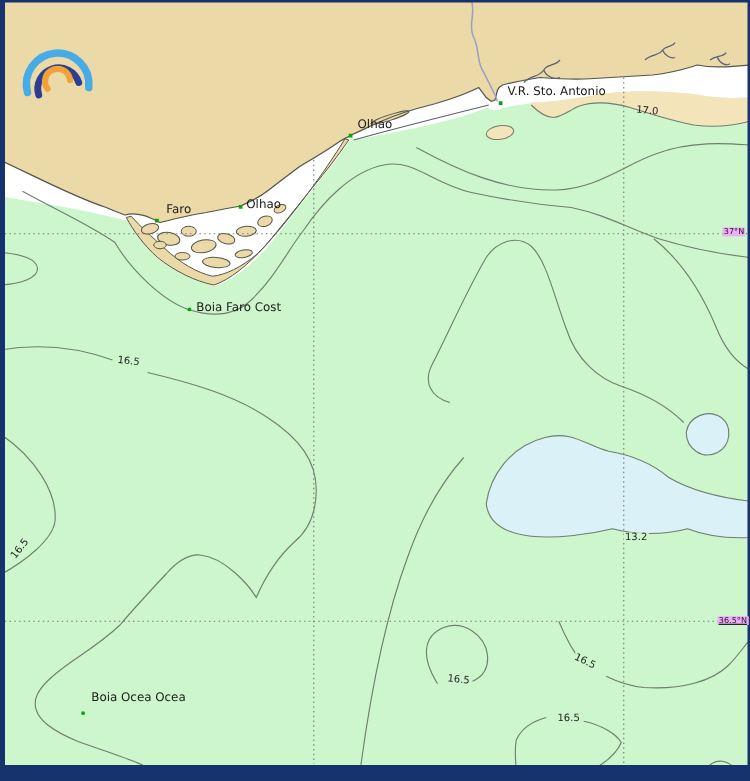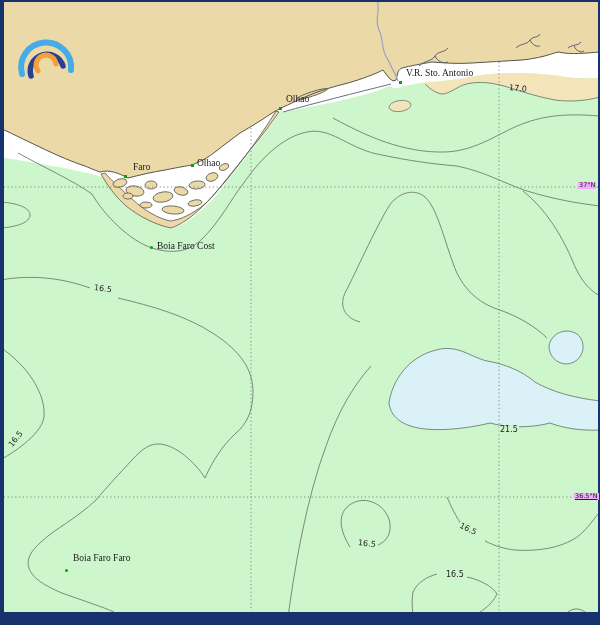--- a/index.html
+++ b/index.html
@@ -1,20 +1,20 @@
 <!DOCTYPE html>
 <html><head>
 <meta charset="utf-8">
 <style>
   html,body{margin:0;padding:0;background:#fff;}
   #stage{position:relative;width:600px;height:625px;overflow:hidden;background:#cdf6cc;
          font-family:"DejaVu Sans",sans-serif;}
   #stage svg{position:absolute;left:0;top:0;}
   .lbl{position:absolute;white-space:nowrap;color:#1a1a1a;line-height:1;z-index:5;}
-  .place-label{font-size:9.5px;font-family:Liberation Serif, serif;}
+  .place-label{font-size:9.5px;}
   .contour-label{font-size:8px;color:#222;background:#cdf6cc;padding:0 1px;}
   .lat-label{font-size:6.5px;color:#222;background:#f0abfc;padding:0 1px;}
   .marker{position:absolute;width:3px;height:3px;background:#0da10d;z-index:4;}
   .marker.round{border-radius:50%;}
   .rot{transform-origin:left center;}
 </style>
 </head>
 <body>
 
 <div id="stage">
@@ -113,26 +113,26 @@
   <div class="marker" style="left:279px;top:107px;"></div>
   <div class="marker" style="left:399px;top:81px;"></div>
   <div class="marker round" style="left:150px;top:246px;"></div>
   <div class="marker round" style="left:65px;top:569px;"></div>
 
   <div class="lbl place-label" style="left:133px;top:163px;">Faro</div>
   <div class="lbl place-label" style="left:197px;top:159px;">Olhao</div>
   <div class="lbl place-label" style="left:286px;top:95px;">Olhao</div>
   <div class="lbl place-label" style="left:406px;top:69px;">V.R. Sto. Antonio</div>
   <div class="lbl place-label" style="left:157px;top:242px;">Boia Faro Cost</div>
-  <div class="lbl place-label" style="left:73px;top:554px;">Boia Faro Faro</div>
+  <div class="lbl place-label" style="left:73px;top:554px;">Boia Ocea Ocea</div>
 
   <div class="lbl contour-label rot" style="left:93px;top:284px;transform:rotate(7deg);">16.5</div>
   <div class="lbl contour-label rot" style="left:508px;top:84px;transform:rotate(5deg);background:transparent;">17.0</div>
   <div class="lbl contour-label rot" style="left:10px;top:443px;transform:rotate(-52deg);">16.5</div>
-  <div class="lbl contour-label" style="left:499px;top:426px;">21.5</div>
+  <div class="lbl contour-label" style="left:499px;top:426px;">13.2</div>
   <div class="lbl contour-label rot" style="left:357px;top:539px;transform:rotate(6deg);">16.5</div>
   <div class="lbl contour-label rot" style="left:459px;top:521px;transform:rotate(26deg);">16.5</div>
   <div class="lbl contour-label" style="left:445px;top:571px;">16.5</div>
 
   <div class="lbl lat-label" style="left:578px;top:182px;">37°N</div>
   <div class="lbl lat-label" style="left:574px;top:493px;text-decoration:underline;">36.5°N</div>
 
 </div>
 
 </body></html>

